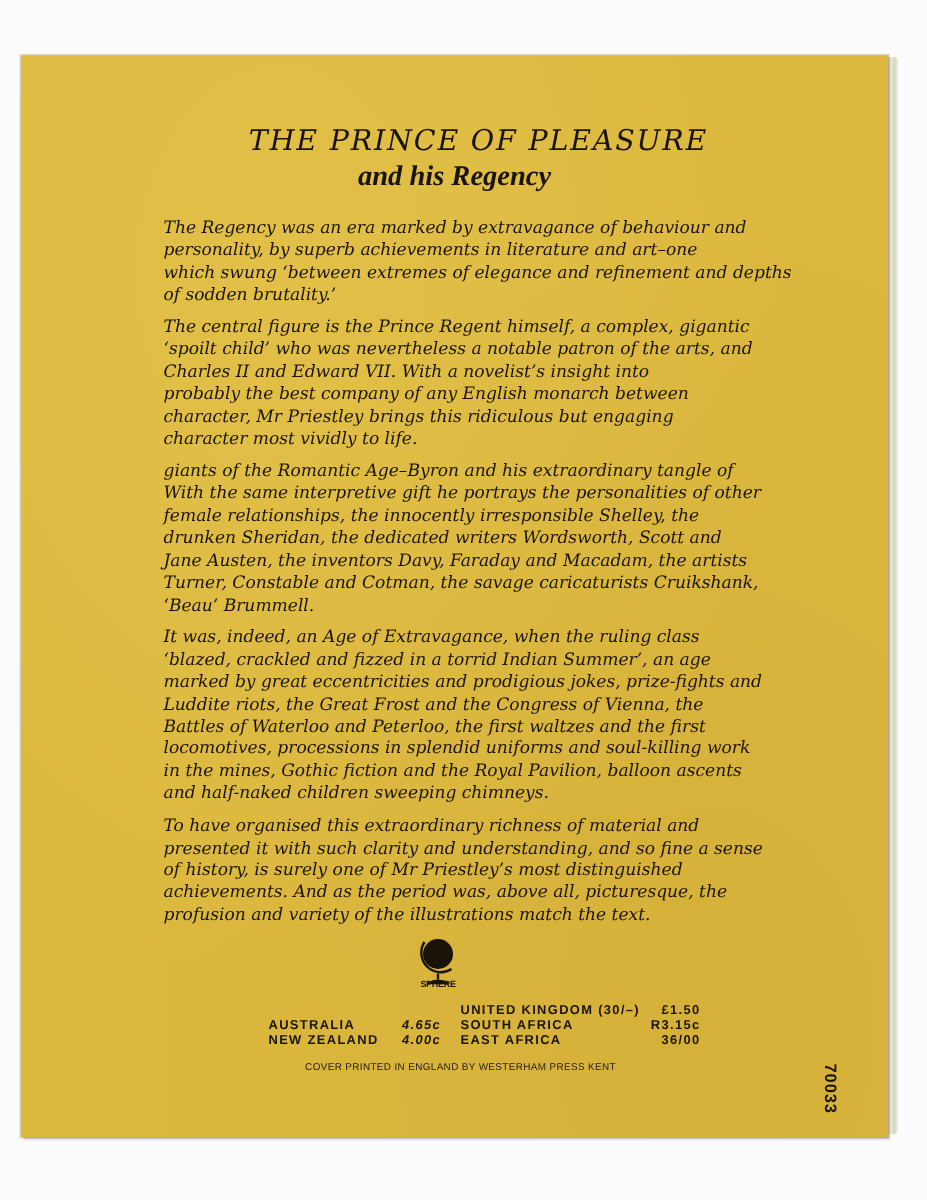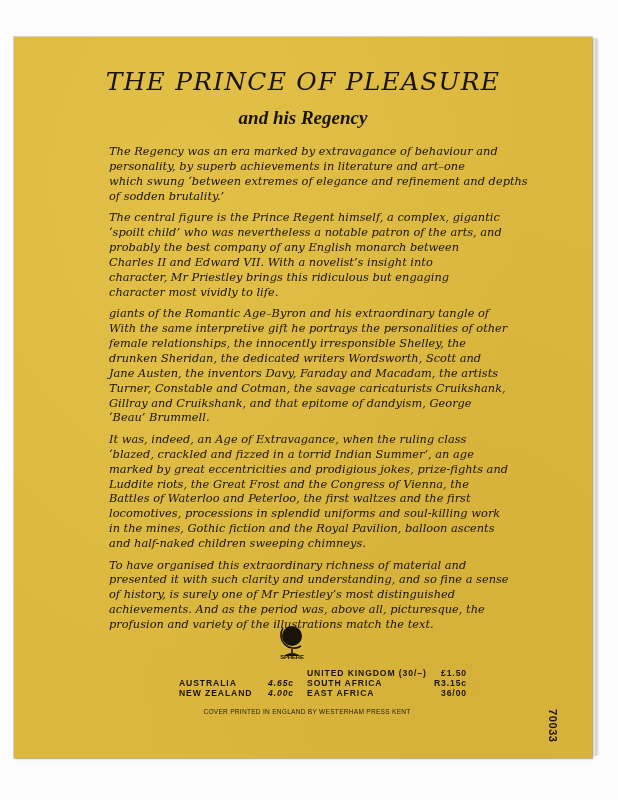--- a/index.html
+++ b/index.html
@@ -40,23 +40,23 @@
     }
     .title {
       position: absolute;
       left: 0;
       width: 100%;
       top: 30px;
       text-align: center;
       font-family: "DejaVu Serif", "Liberation Serif", serif;
       font-style: italic;
       font-weight: normal;
-      font-size: 25px;
+      font-size: 19px;
       letter-spacing: 1.2px;
-      margin: 0;
+      margin: 16px;
       color: #1a130a;
     }
     .subtitle {
       position: absolute;
       left: 0;
       width: 100%;
       top: 70px;
       text-align: center;
       font-family: "Liberation Serif", serif;
       font-style: italic;
@@ -163,33 +163,32 @@
     <div class="blurb">
       <p>
         <span class="line">The Regency was an era marked by extravagance of behaviour and</span>
         <span class="line">personality, by superb achievements in literature and art–one</span>
         <span class="line">which swung ‘between extremes of elegance and refinement and depths</span>
         <span class="line">of sodden brutality.’</span>
       </p>
       <p>
         <span class="line">The central figure is the Prince Regent himself, a complex, gigantic</span>
         <span class="line">‘spoilt child’ who was nevertheless a notable patron of the arts, and</span>
+        <span class="line">Charles II and Edward VII. With a novelist’s insight into</span>
         <span class="line">probably the best company of any English monarch between</span>
-        <span class="line">Charles II and Edward VII. With a novelist’s insight into</span>
         <span class="line">character, Mr Priestley brings this ridiculous but engaging</span>
         <span class="line">character most vividly to life.</span>
       </p>
       <p>
         <span class="line">giants of the Romantic Age–Byron and his extraordinary tangle of</span>
         <span class="line">With the same interpretive gift he portrays the personalities of other</span>
         <span class="line">female relationships, the innocently irresponsible Shelley, the</span>
         <span class="line">drunken Sheridan, the dedicated writers Wordsworth, Scott and</span>
         <span class="line">Jane Austen, the inventors Davy, Faraday and Macadam, the artists</span>
         <span class="line">Turner, Constable and Cotman, the savage caricaturists Cruikshank,</span>
-        <span class="line">Gillray and Cruikshank, and that epitome of dandyism, George</span>
         <span class="line">‘Beau’ Brummell.</span>
       </p>
       <p>
         <span class="line">It was, indeed, an Age of Extravagance, when the ruling class</span>
         <span class="line">‘blazed, crackled and fizzed in a torrid Indian Summer’, an age</span>
         <span class="line">marked by great eccentricities and prodigious jokes, prize-fights and</span>
         <span class="line">Luddite riots, the Great Frost and the Congress of Vienna, the</span>
         <span class="line">Battles of Waterloo and Peterloo, the first waltzes and the first</span>
         <span class="line">locomotives, processions in splendid uniforms and soul-killing work</span>
         <span class="line">in the mines, Gothic fiction and the Royal Pavilion, balloon ascents</span>

